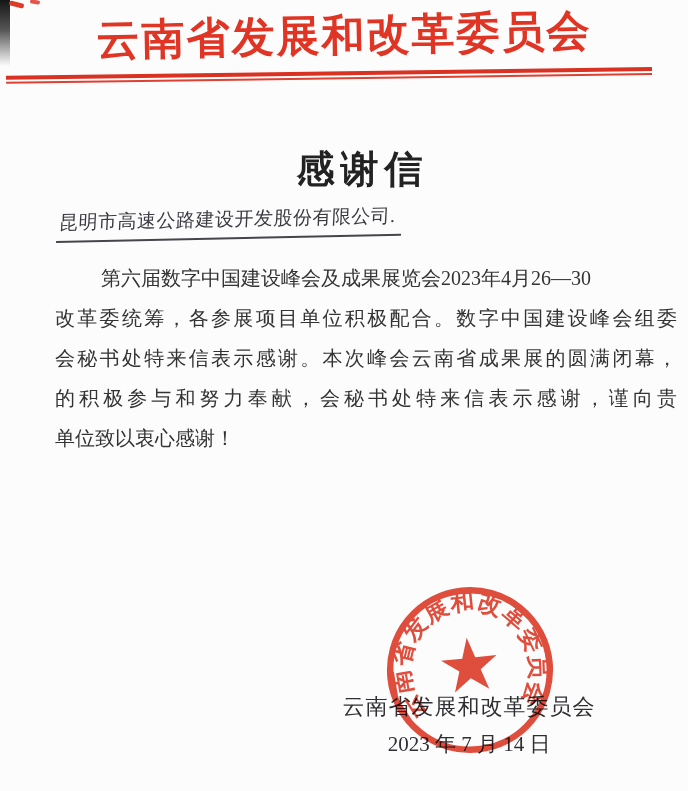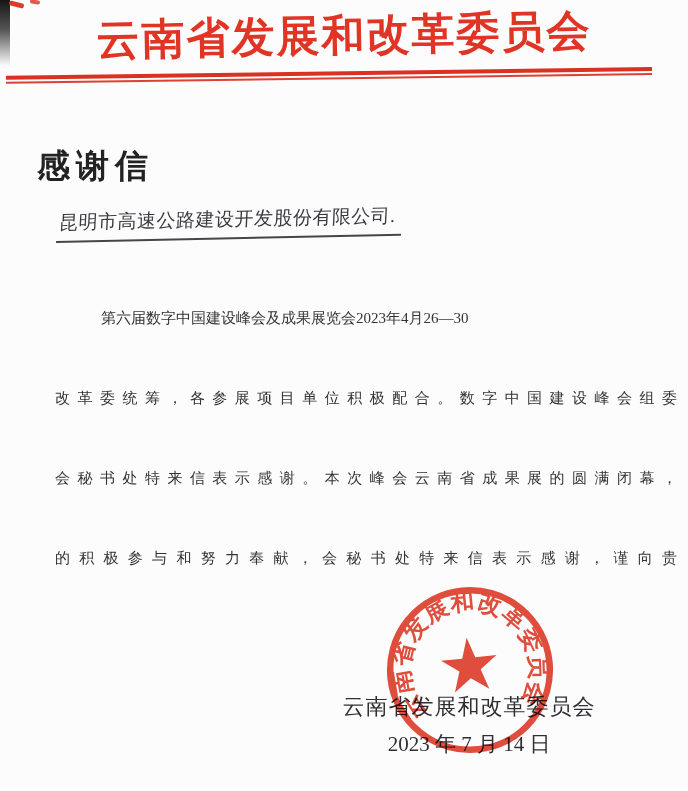--- a/index.html
+++ b/index.html
@@ -23,35 +23,35 @@
     color:#e03425;transform:rotate(-1.1deg);white-space:nowrap;
   }
   .red-rule{
     position:absolute;left:6px;top:67px;width:646px;
     transform:rotate(-0.78deg);transform-origin:right center;
   }
   .red-rule .l1{height:4px;background:#d93122;}
   .red-rule .l2{height:2px;margin-top:2px;background:#d93122;opacity:.92;}
   
   .doc-title{
-    position:absolute;top:144px;left:0;right:0;
-    font-size:33px;font-weight:bold;letter-spacing:6px;color:#222;padding-left:37px;
+    position:absolute;top:144px;left:0;right:0;text-align:center;
+    font-size:38px;font-weight:bold;letter-spacing:6px;color:#222;padding-left:37px;
   }
   
   .recipient{
     position:absolute;left:56px;top:210px;
     font-size:19px;color:#3a3a40;letter-spacing:0.5px;
     transform:rotate(-1.2deg) skewX(-4deg);transform-origin:left bottom;
     border-bottom:2px solid #45454b;padding:0 6px 5px 2px;white-space:nowrap;
   }
   
   .body-block{position:absolute;left:55px;top:258px;width:622px;}
   .body-line{
-    font-size:15px;line-height:40px;height:40px;color:#333;
-    text-align:justify;text-align-last:justify;white-space:nowrap;margin-top:40px;
+    font-size:20px;line-height:40px;height:40px;color:#333;
+    text-align:justify;text-align-last:justify;white-space:nowrap;
   }
   .body-line.first{text-indent:46px;text-align-last:auto;}
   .body-line.last{text-align-last:left;}
   
   .sig-org{
     position:absolute;top:692px;left:339px;width:260px;text-align:center;
     font-size:22px;letter-spacing:1px;color:#2f2f33;white-space:nowrap;
   }
   .sig-date{
     position:absolute;top:730px;left:339px;width:260px;text-align:center;
@@ -81,20 +81,21 @@
 
   <div class="doc-title">感谢信</div>
 
   <div class="recipient">昆明市高速公路建设开发股份有限公司.</div>
 
   <div class="body-block">
     <div class="body-line first">第六届数字中国建设峰会及成果展览会2023年4月26—30</div>
     <div class="body-line">改革委统筹，各参展项目单位积极配合。数字中国建设峰会组委</div>
     <div class="body-line">会秘书处特来信表示感谢。本次峰会云南省成果展的圆满闭幕，</div>
     <div class="body-line">的积极参与和努力奉献，会秘书处特来信表示感谢，谨向贵</div>
+    <div class="body-line last">单位致以衷心感谢！</div>
   </div>
 
   <div class="sig-org">云南省发展和改革委员会</div>
   <div class="sig-date">2023 年 7 月 14 日</div>
 
   <svg class="seal" viewBox="0 0 200 200">
     <circle cx="100" cy="100" r="79" fill="none" stroke="#df3a28" stroke-width="6.5"></circle>
     <polygon fill="#df3a28" points="100,68 106.5,88 127.6,88 110.6,100.4 117.1,120.5 100,108.1 82.9,120.5 89.4,100.4 72.4,88 93.5,88">
     </polygon>
     <path id="sealArc" d="M 50.9,134.4 A 60,60 0 1 1 149.1,134.4" fill="none"></path>

